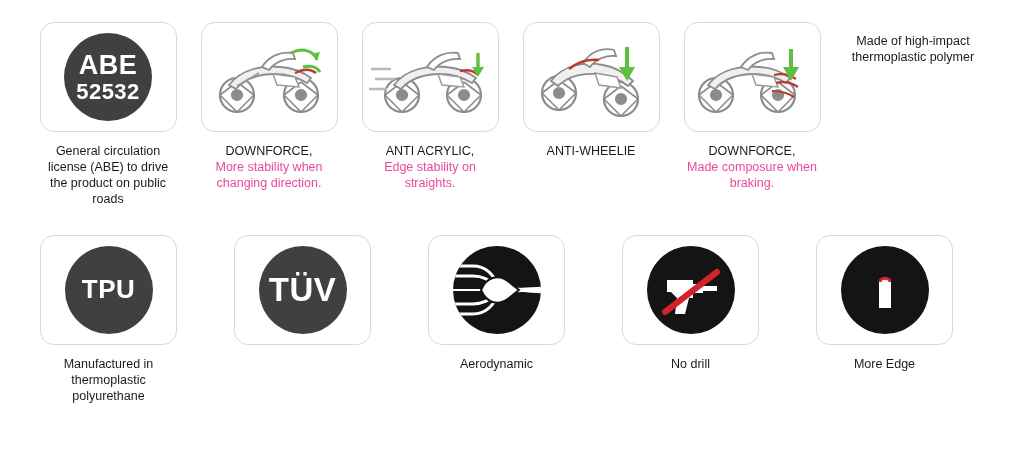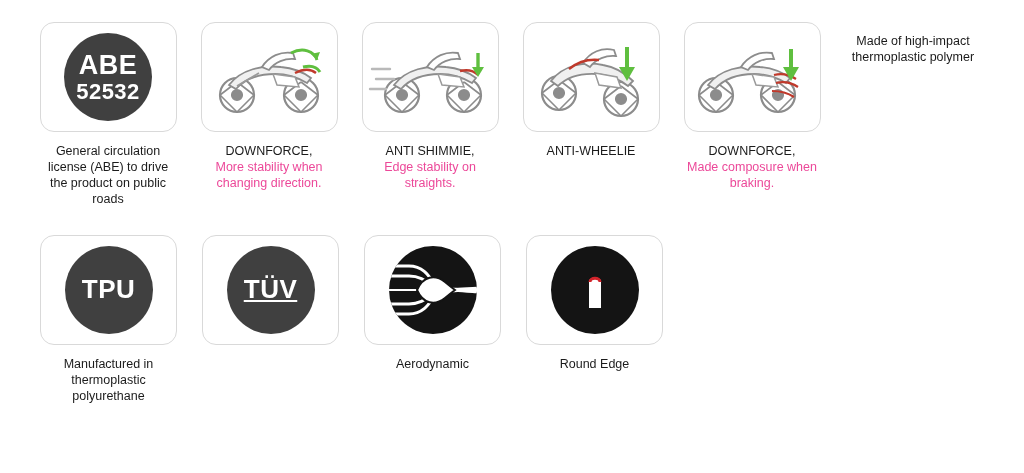--- a/index.html
+++ b/index.html
@@ -21,21 +21,21 @@
     box-sizing: border-box;
     padding: 22px 20px 0 20px;
   }
   .row {
     display: flex;
     flex-direction: row;
     align-items: flex-start;
     justify-content: flex-start;
   }
   .row-1 { margin-left: 18px; }
-  .row-2 { margin-left: 18px; margin-top: 28px; }
+  .row-2 { margin-left: 18px; margin-top: 28px; gap: 32px; }
 
   .feature {
     width: 141px;
     margin-right: 21px;
     display: flex;
     flex-direction: column;
     align-items: center;
   }
   .tile {
     width: 137px;
@@ -82,21 +82,21 @@
     text-align: center;
     line-height: 1.05;
   }
   .badge-l1 { font-size: 25px; font-weight: bold; letter-spacing: 0.5px; }
   .badge-l2 { font-size: 17px; font-weight: bold; letter-spacing: 0.5px; }
   .badge-abe .badge-l1 { font-size: 27px; }
   .badge-abe .badge-l2 { font-size: 22px; }
   .badge-pmma .badge-l1 { font-size: 17px; }
   .badge-pmma .badge-l2 { font-size: 17px; }
   .badge-tpu .badge-l1 { font-size: 26px; }
-  .badge-tuv .badge-l1 { font-size: 26px; text-decoration: underline; }
+  .badge-tuv .badge-l1 { font-size: 33px; }
 
   svg { display: block; }
 </style>
 </head>
 <body>
 
 <div class="board">
 
   <div class="row row-1">
 
@@ -158,21 +158,21 @@
             <path d="M4 40 L22 40"></path>
             <path d="M8 50 L26 50"></path>
             <path d="M2 60 L18 60"></path>
           </g>
           <path d="M92 42 C100 40 106 42 110 46" stroke="#c0392b" stroke-width="2.4" fill="none"></path>
           <path d="M110 24 L110 42" stroke="#5fbf3f" stroke-width="3.4" fill="none"></path>
           <path d="M110 48 L104 38 L116 38 Z" fill="#5fbf3f"></path>
         </svg>
       </div>
       <div class="caption">
-        <span class="cap-title">ANTI SHIMMIE,</span>
+        <span class="cap-title">ANTI ACRYLIC,</span>
         <span class="cap-sub">Edge stability on straights.</span>
       </div>
     </div>
 
     <div class="feature">
       <div class="tile">
         <svg width="124" height="96" viewBox="0 0 124 96">
           <g fill="none" stroke="#8c8c8c" stroke-width="2.2">
             <circle cx="30" cy="64" r="17"></circle>
             <circle cx="92" cy="70" r="17"></circle>
@@ -275,29 +275,47 @@
             <path d="M28 44 C34 30 46 28 56 36 C62 41 66 44 66 44 C66 44 62 47 56 52 C46 60 34 58 28 44 Z" fill="#ffffff" stroke="#141414" stroke-width="2"></path>
           </g>
         </svg>
       </div>
       <div class="caption">
         <span class="cap-title">Aerodynamic</span>
 
       </div>
     </div>
 
+    <div class="feature">
+      <div class="tile">
+        <svg width="88" height="88" viewBox="0 0 88 88">
+          <circle cx="44" cy="44" r="44" fill="#141414"></circle>
+          <g fill="#ffffff">
+            <path d="M20 34 L46 34 L46 52 L30 52 L24 46 L20 46 Z"></path>
+            <path d="M30 52 L42 52 L38 68 L28 68 Z"></path>
+            <rect x="46" y="38" width="10" height="9"></rect>
+            <rect x="56" y="40" width="14" height="5"></rect>
+          </g>
+          <path d="M18 66 L70 26" stroke="#d2232a" stroke-width="6" stroke-linecap="round"></path>
+        </svg>
+      </div>
+      <div class="caption">
+        <span class="cap-title">No drill</span>
+
+      </div>
+    </div>
 
     <div class="feature">
       <div class="tile">
         <svg width="88" height="88" viewBox="0 0 88 88">
           <circle cx="44" cy="44" r="44" fill="#141414"></circle>
           <path d="M38 62 L38 36 C38 30 50 30 50 36 L50 62 Z" fill="#ffffff"></path>
           <path d="M39 36 C39 31 49 31 49 36" fill="none" stroke="#d2232a" stroke-width="3"></path>
         </svg>
       </div>
       <div class="caption">
-        <span class="cap-title">Round Edge</span>
+        <span class="cap-title">More Edge</span>
 
       </div>
     </div>
 
   </div>
 </div>
 
 </body></html>

